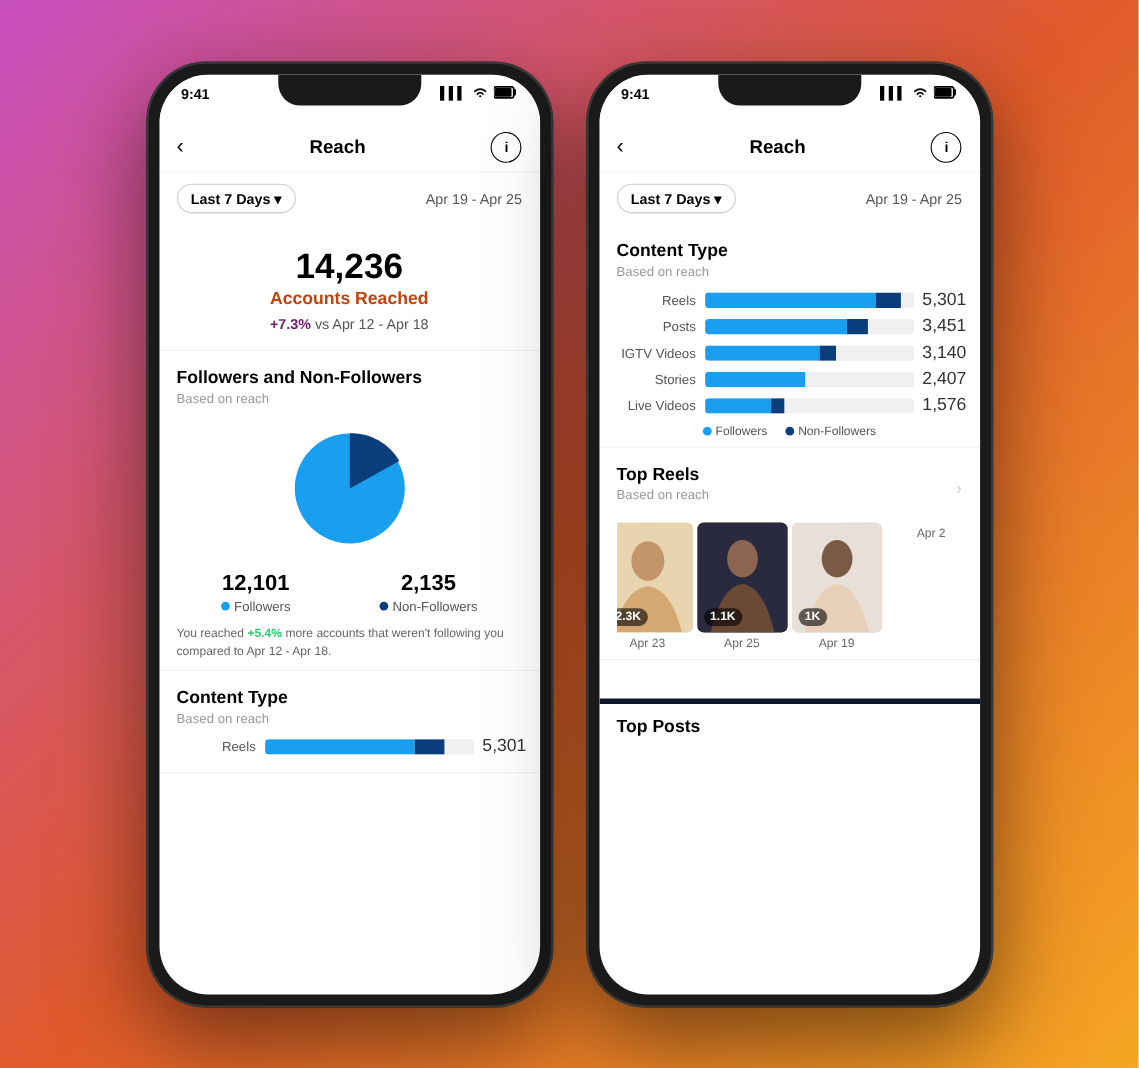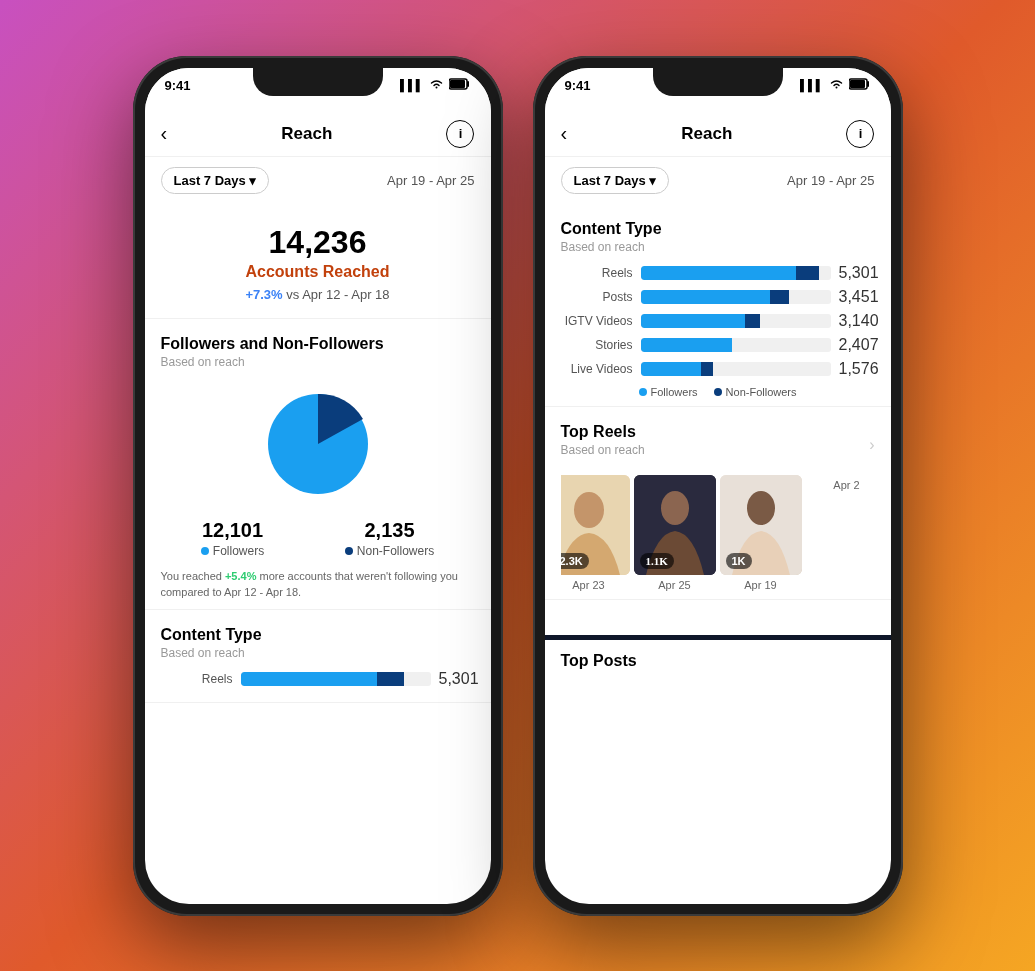--- a/index.html
+++ b/index.html
@@ -161,21 +161,21 @@
       margin-top: 2px;
     }
 
     .reach-change {
       font-size: 13px;
       color: #555;
       margin-top: 6px;
     }
 
     .reach-change .positive {
-      color: #3b82f6;
+      color: #701a75;
       font-weight: 600;
     }
 
     .section {
       padding: 16px 16px 8px;
       border-bottom: 1px solid #f0f0f0;
     }
 
     .section-title {
       font-size: 16px;
@@ -329,21 +329,21 @@
 
     .reel-thumb {
       width: 82px;
       height: 100px;
       border-radius: 6px;
       overflow: hidden;
       position: relative;
     }
 
     .reel-thumb-1 { background: linear-gradient(135deg, #f5e6d3 0%, #e8c9a0 100%); }
-    .reel-thumb-2 { background: linear-gradient(135deg, #2c2c2c 0%, #1a1a2e 100%); font-family: Liberation Serif, serif; }
+    .reel-thumb-2 { background: linear-gradient(135deg, #2c2c2c 0%, #1a1a2e 100%); }
     .reel-thumb-3 { background: linear-gradient(135deg, #f0e8e0 0%, #d4c4b0 100%); }
     .reel-thumb-4 { background: linear-gradient(135deg, #e8d5c0 0%, #c4a882 100%); }
 
     .reel-count-badge {
       position: absolute;
       bottom: 6px;
       left: 6px;
       background: rgba(0,0,0,0.6);
       color: #fff;
       font-size: 11px;

